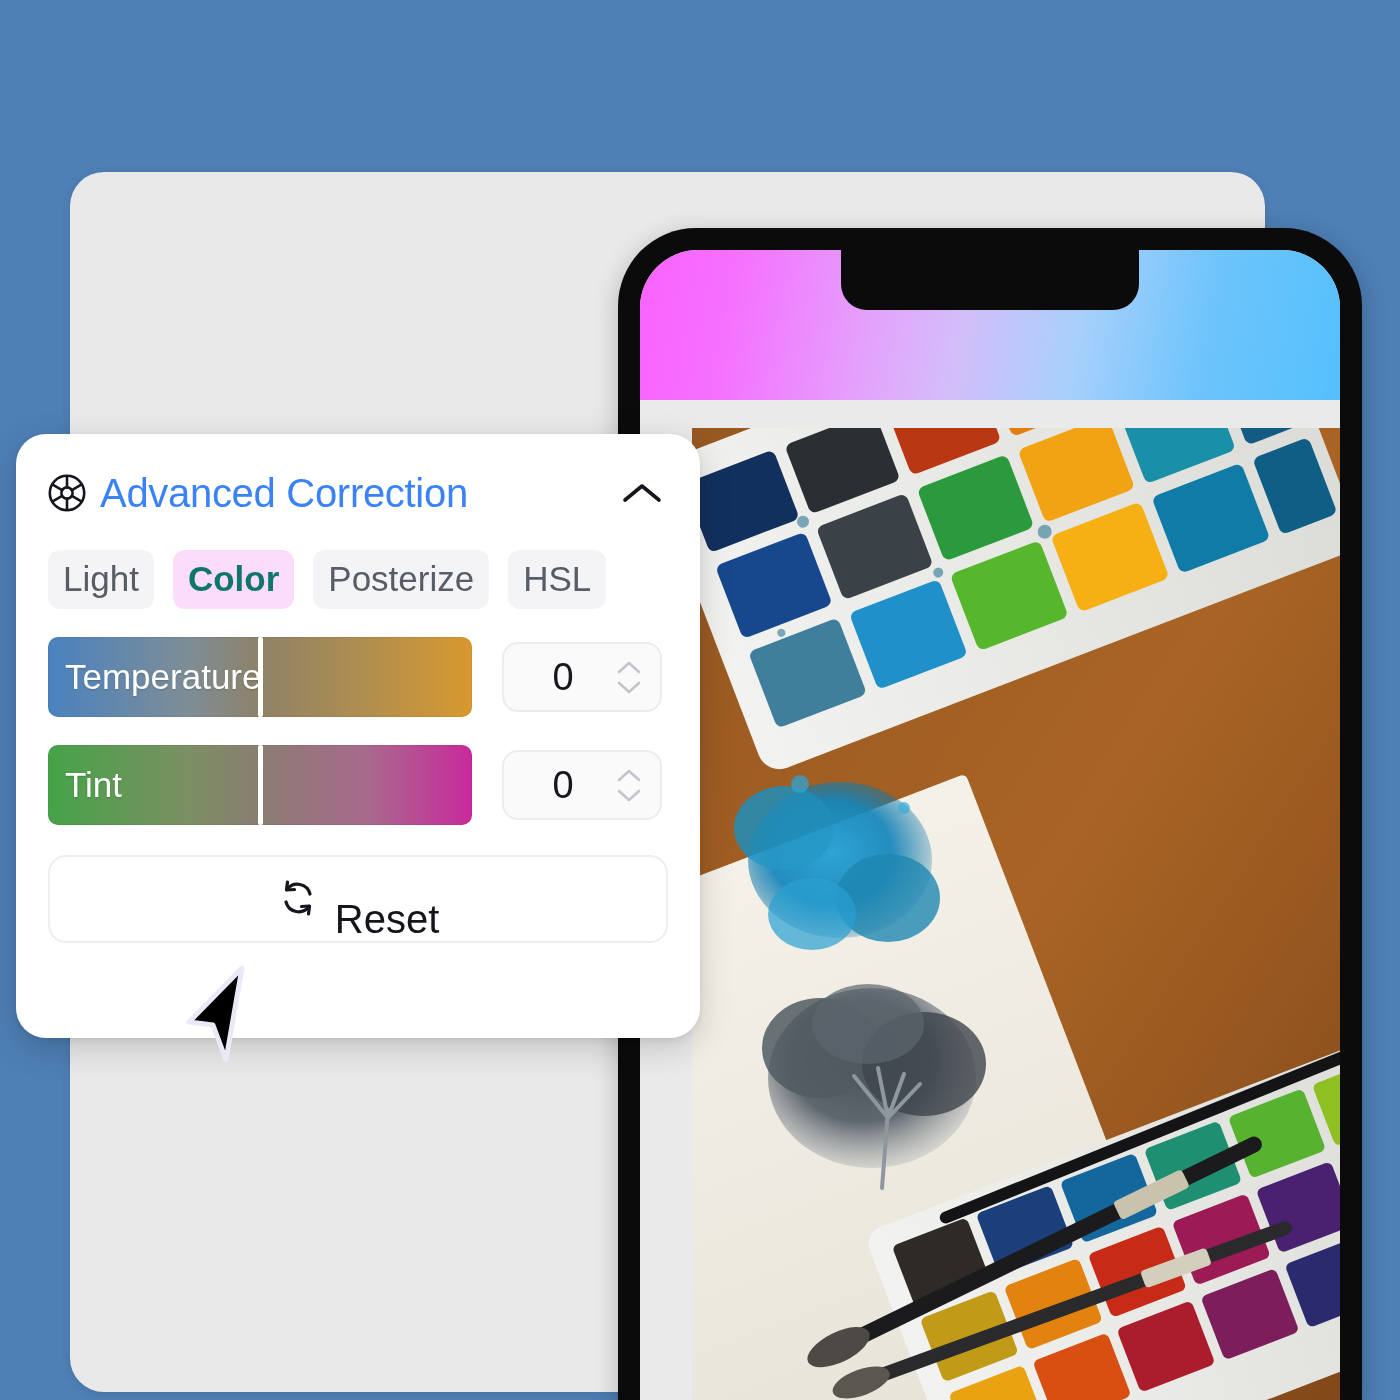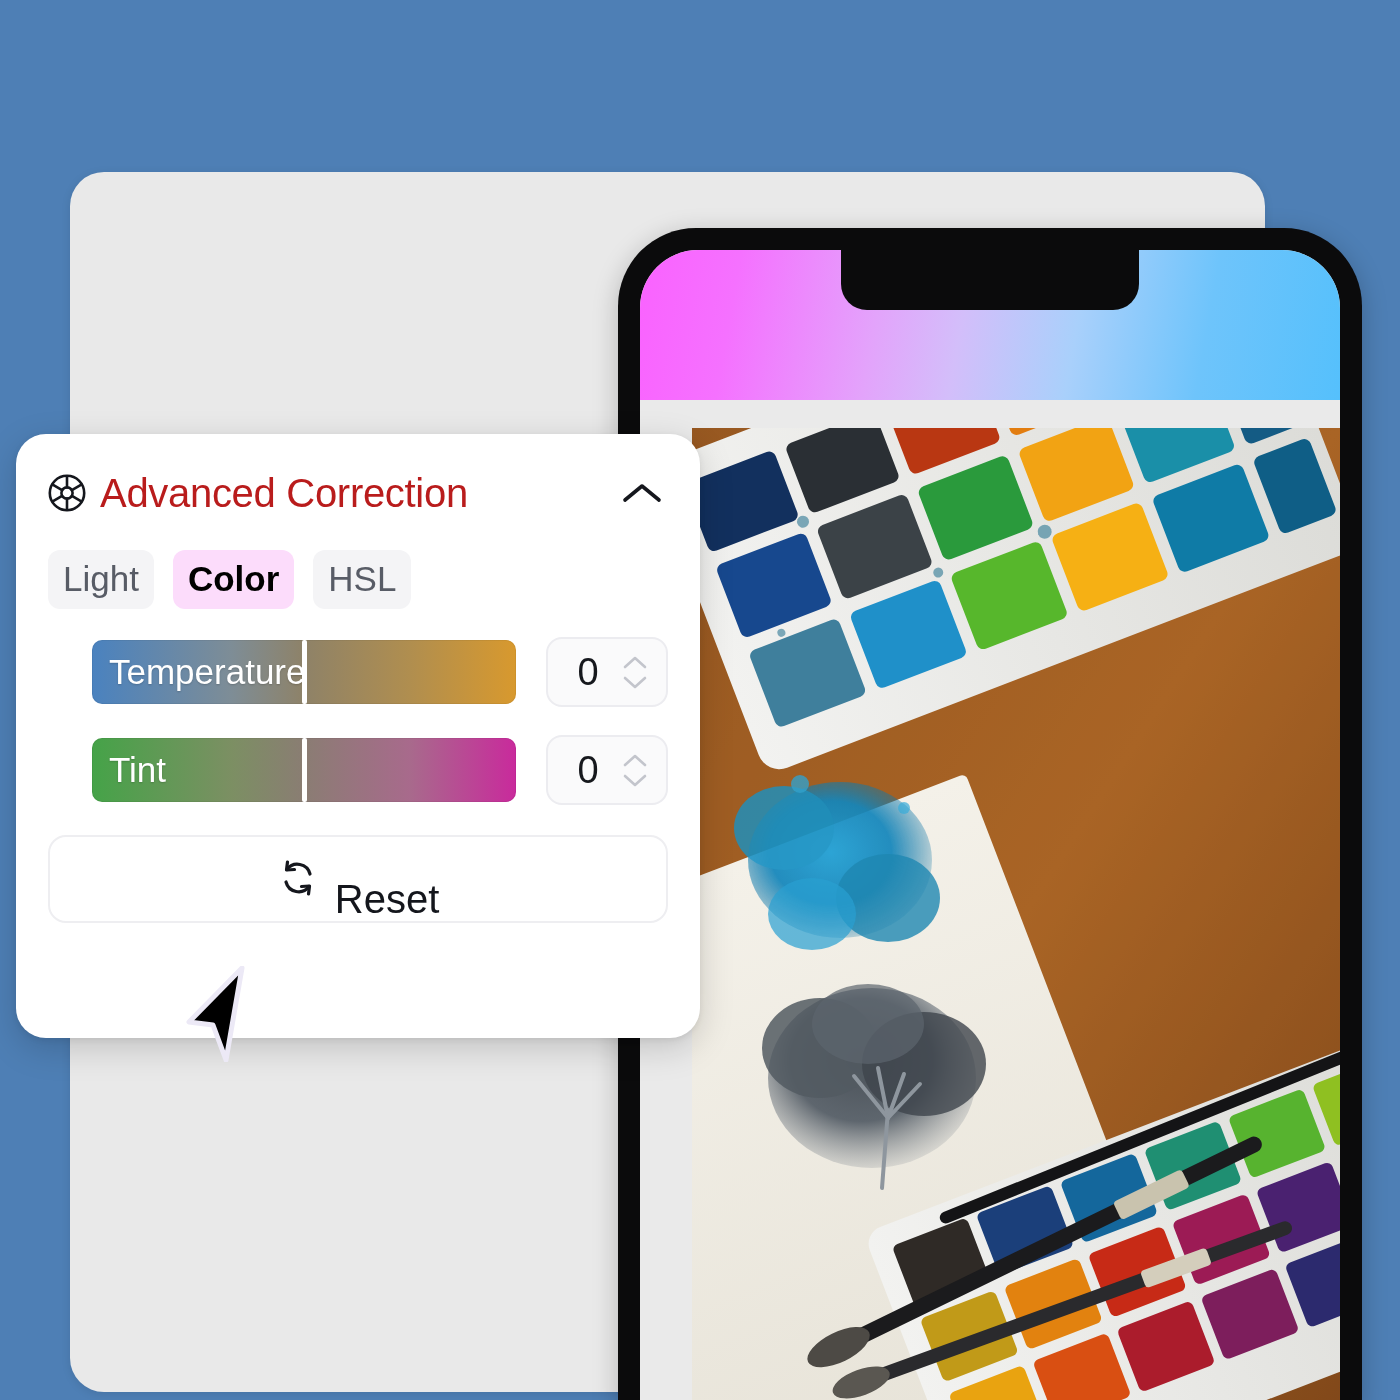--- a/index.html
+++ b/index.html
@@ -114,21 +114,21 @@
     height: 58px;
   }
   .wheel-icon {
     width: 38px;
     height: 38px;
     flex: 0 0 38px;
     margin-right: 14px;
   }
   .card-title {
     font-size: 40px;
-    color: #b91c1c;
+    color: #3b82f6;
     letter-spacing: -0.3px;
     font-weight: 400;
     white-space: nowrap;
   }
   .collapse-btn {
     margin-left: auto;
     width: 52px;
     height: 52px;
     display: flex;
     align-items: center;
@@ -152,41 +152,40 @@
     padding: 11px 15px 13px 15px;
     font-family: "Liberation Sans", sans-serif;
     font-size: 35px;
     color: #585c66;
     line-height: 1;
     cursor: pointer;
     white-space: nowrap;
   }
   .tab.active {
     background: #fcdcfb;
-    color: #000000;
+    color: #0f766e;
     font-weight: bold;
   }
 
   
   .slider-row {
     display: flex;
     align-items: center;
     margin-top: 28px;
     gap: 30px;
   }
   .slider-track {
     position: relative;
     width: 424px;
-    height: 64px;
+    height: 80px;
     border-radius: 10px;
     overflow: hidden;
     cursor: pointer;
     flex: 0 0 424px;
     box-shadow: inset 0 0 0 1px rgba(0,0,0,0.05);
-    margin-left: 44px;
   }
   .slider-track.temperature {
     background: linear-gradient(90deg, #4a82bf 0%, #7e8d96 33%, #8e8268 50%, #b08e4f 75%, #d8992e 100%);
   }
   .slider-track.tint {
     background: linear-gradient(90deg, #45a348 0%, #7c8f63 33%, #8a7d73 50%, #a86a8c 75%, #c92a9c 100%);
   }
   .slider-label {
     position: absolute;
     left: 17px;
@@ -448,20 +447,21 @@
       <button class="collapse-btn">
         <svg width="42" height="26" viewBox="0 0 42 26" xmlns="http://www.w3.org/2000/svg">
           <polyline points="4,20 21,6 38,20" fill="none" stroke="#15171d" stroke-width="3.6" stroke-linecap="round" stroke-linejoin="round"></polyline>
         </svg>
       </button>
     </div>
 
     <div class="tabs">
       <button class="tab">Light</button>
       <button class="tab active">Color</button>
+      <button class="tab">Posterize</button>
       <button class="tab">HSL</button>
     </div>
 
     <div class="slider-row">
       <div class="slider-track temperature">
         <span class="slider-label">Temperature</span>
         <span class="slider-handle"></span>
       </div>
       <div class="stepper">
         <span class="stepper-value">0</span>

